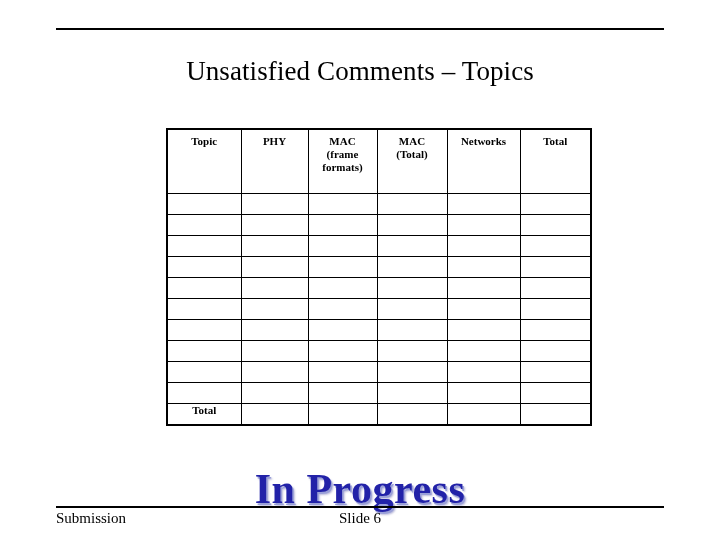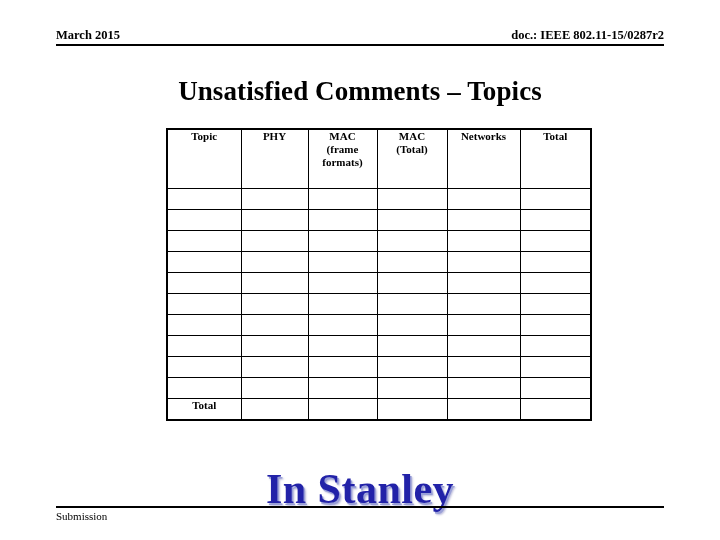--- a/index.html
+++ b/index.html
@@ -39,24 +39,23 @@
   }
 
   
   #slide-title {
     position: absolute;
     left: 0;
     top: 56px;
     width: 720px;
     text-align: center;
     font-size: 27px;
-    font-weight: bold;
+    font-weight: normal;
     color: #000000;
     letter-spacing: 0.1px;
-    margin-top: 20px;
   }
 
   
   #topics-table-wrap {
     position: absolute;
     left: 166px;
     top: 128px;
     width: 424px;
   }
   table.topics {
@@ -70,20 +69,21 @@
     padding: 0;
     font-size: 11px;
     font-weight: bold;
     color: #000000;
     text-align: center;
     vertical-align: top;
     background: #ffffff;
   }
   table.topics thead th {
     height: 58px;
+    padding-top: 5px;
     line-height: 13px;
   }
   table.topics tbody td {
     height: 20px;
   }
   td.shaded, th.shaded { background: #e6e6e6; }
   td.total-label {
     text-align: left;
     padding-left: 2px;
     vertical-align: middle;
@@ -120,37 +120,33 @@
     top: 506px;
     width: 608px;
   }
   #slide-footer .rule {
     border-top: 2.2px solid #000000;
     width: 100%;
   }
   #slide-footer .ftr-row {
     display: flex;
     align-items: baseline;
-    font-size: 11px;
+    font-size: 15px;
     color: #000000;
     padding-top: 2px;
     position: relative;
   }
   #slide-footer .ftr-left  { flex: 0 0 auto; }
   #slide-footer .ftr-mid   { position: absolute; left: 0; right: 0; text-align: center; }
   #slide-footer .ftr-right { margin-left: auto; }
 </style>
 </head>
 <body>
 
 <div id="slide-header">
-  <div class="hdr-row">
-    <span>March 2015</span>
-    <span>doc.: IEEE 802.11-15/0287r2</span>
-  </div>
   <div class="rule"></div>
 </div>
 
 <div id="slide-title">Unsatisfied Comments – Topics</div>
 
 <div id="topics-table-wrap">
   <table class="topics">
     <colgroup>
       <col class="c-topic">
         <col class="c-phy">
@@ -262,20 +258,21 @@
           <td class="shaded"></td>
           <td class="shaded"></td>
           <td class="shaded"></td>
           <td class="shaded"></td>
           <td class="shaded"></td>
         </tr>
       </tbody>
   </table>
 </div>
 
-<div id="in-progress">In Stanley</div>
+<div id="in-progress">In Progress</div>
 
 <div id="slide-footer">
   <div class="rule"></div>
   <div class="ftr-row">
     <span class="ftr-left">Submission</span>
+    <span class="ftr-mid">Slide 6</span>
   </div>
 </div>
 
 </body></html>

